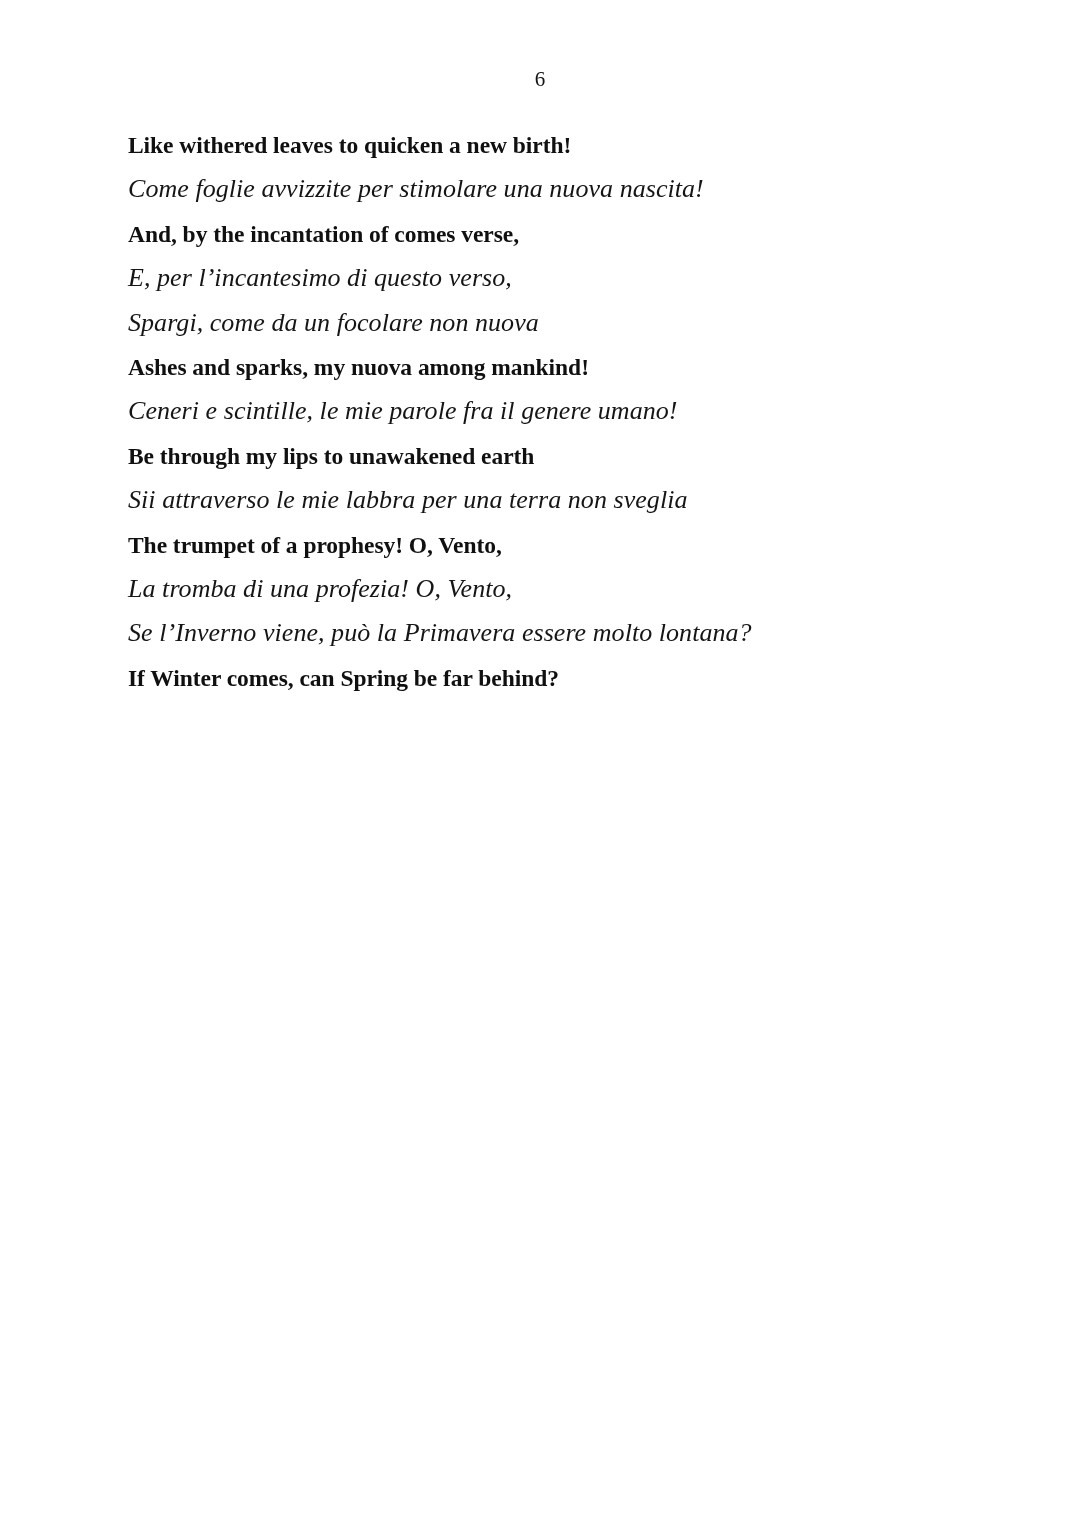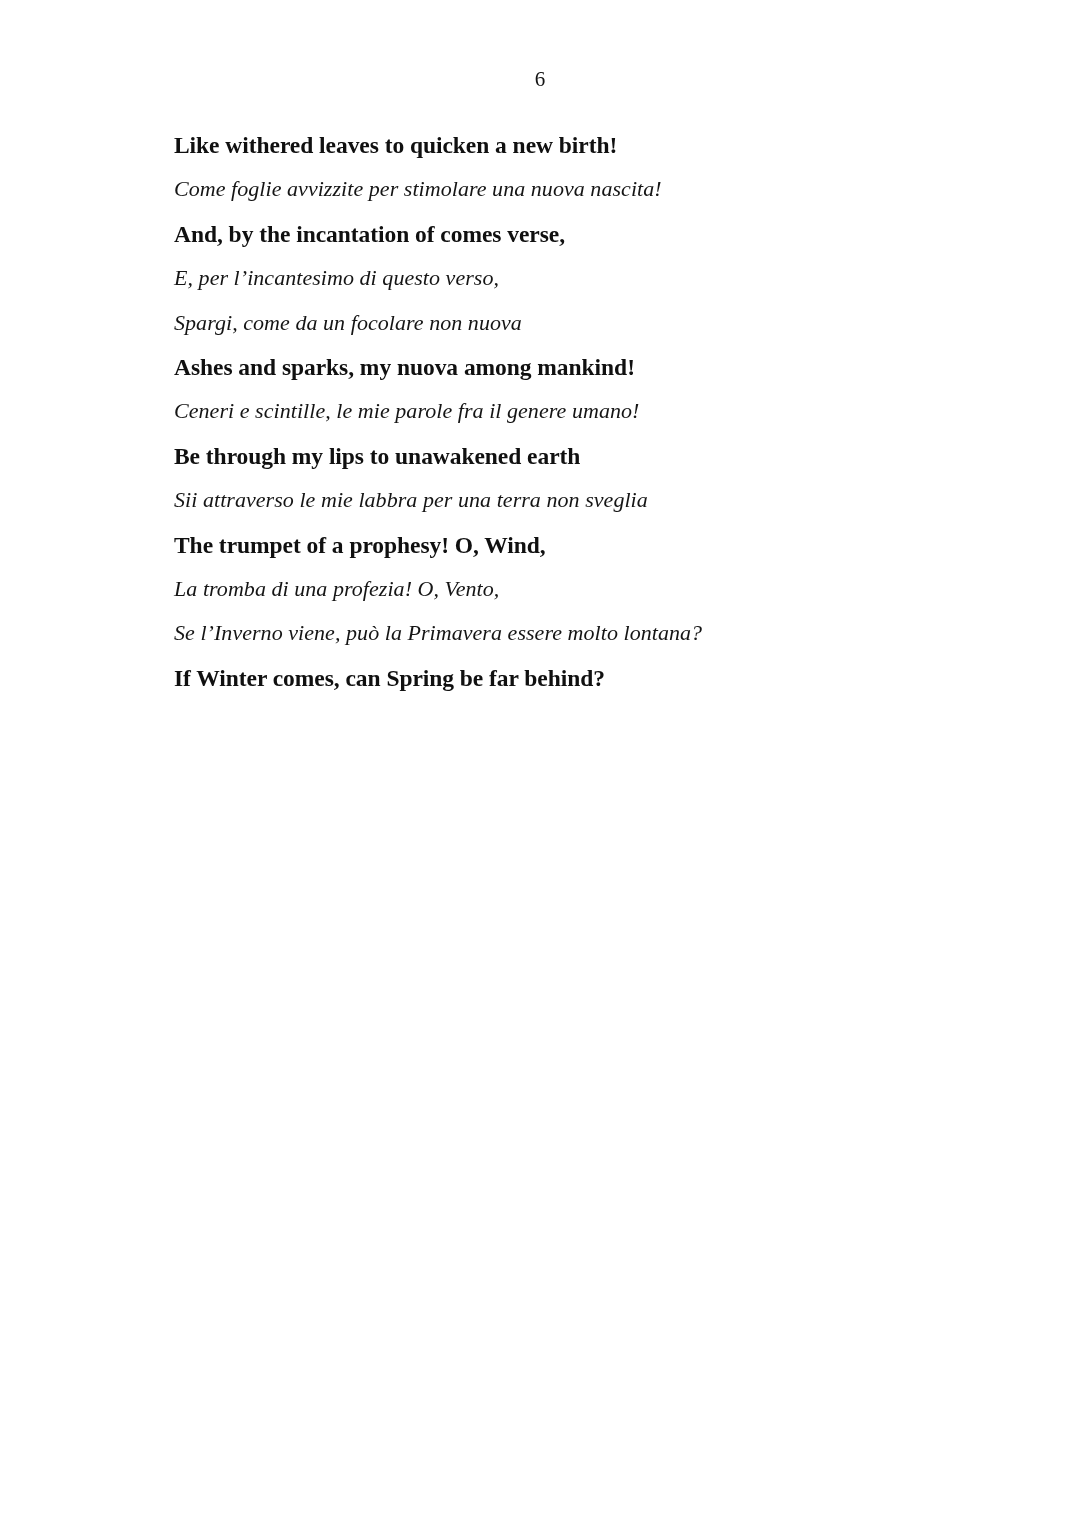--- a/index.html
+++ b/index.html
@@ -49,36 +49,35 @@
     display: block;
     margin: 0;
     padding: 0;
     height: 44.4px;
     white-space: nowrap;
   }
 
   .verse-line .line-text {
     display: inline-block;
     vertical-align: baseline;
-    margin-left: 46px;
   }
 
   .lang-en .line-text {
     font-weight: bold;
     font-style: normal;
     font-size: 23.5px;
     line-height: 30px;
     letter-spacing: -0.05px;
     color: #101010;
   }
 
   .lang-it .line-text {
     font-weight: normal;
     font-style: italic;
-    font-size: 22px;
+    font-size: 26px;
     line-height: 30px;
     letter-spacing: 0.05px;
     color: #151515;
   }
 </style>
 </head>
 <body>
 
 <div class="page">
 
@@ -88,19 +87,19 @@
 
   <div class="verse-line lang-en"><span class="line-text">Like withered leaves to quicken a new birth!</span></div>
       <div class="verse-line lang-it"><span class="line-text">Come foglie avvizzite per stimolare una nuova nascita!</span></div>
       <div class="verse-line lang-en"><span class="line-text">And, by the incantation of comes verse,</span></div>
       <div class="verse-line lang-it"><span class="line-text">E, per l’incantesimo di questo verso,</span></div>
       <div class="verse-line lang-it"><span class="line-text">Spargi, come da un focolare non nuova</span></div>
       <div class="verse-line lang-en"><span class="line-text">Ashes and sparks, my nuova among mankind!</span></div>
       <div class="verse-line lang-it"><span class="line-text">Ceneri e scintille, le mie parole fra il genere umano!</span></div>
       <div class="verse-line lang-en"><span class="line-text">Be through my lips to unawakened earth</span></div>
       <div class="verse-line lang-it"><span class="line-text">Sii attraverso le mie labbra per una terra non sveglia</span></div>
-      <div class="verse-line lang-en"><span class="line-text">The trumpet of a prophesy! O, Wind,</span></div>
+      <div class="verse-line lang-en"><span class="line-text">The trumpet of a prophesy! O, Vento,</span></div>
       <div class="verse-line lang-it"><span class="line-text">La tromba di una profezia! O, Vento,</span></div>
       <div class="verse-line lang-it"><span class="line-text">Se l’Inverno viene, può la Primavera essere molto lontana?</span></div>
       <div class="verse-line lang-en"><span class="line-text">If Winter comes, can Spring be far behind?</span></div>
     </div>
 
 </div>
 
 </body></html>

